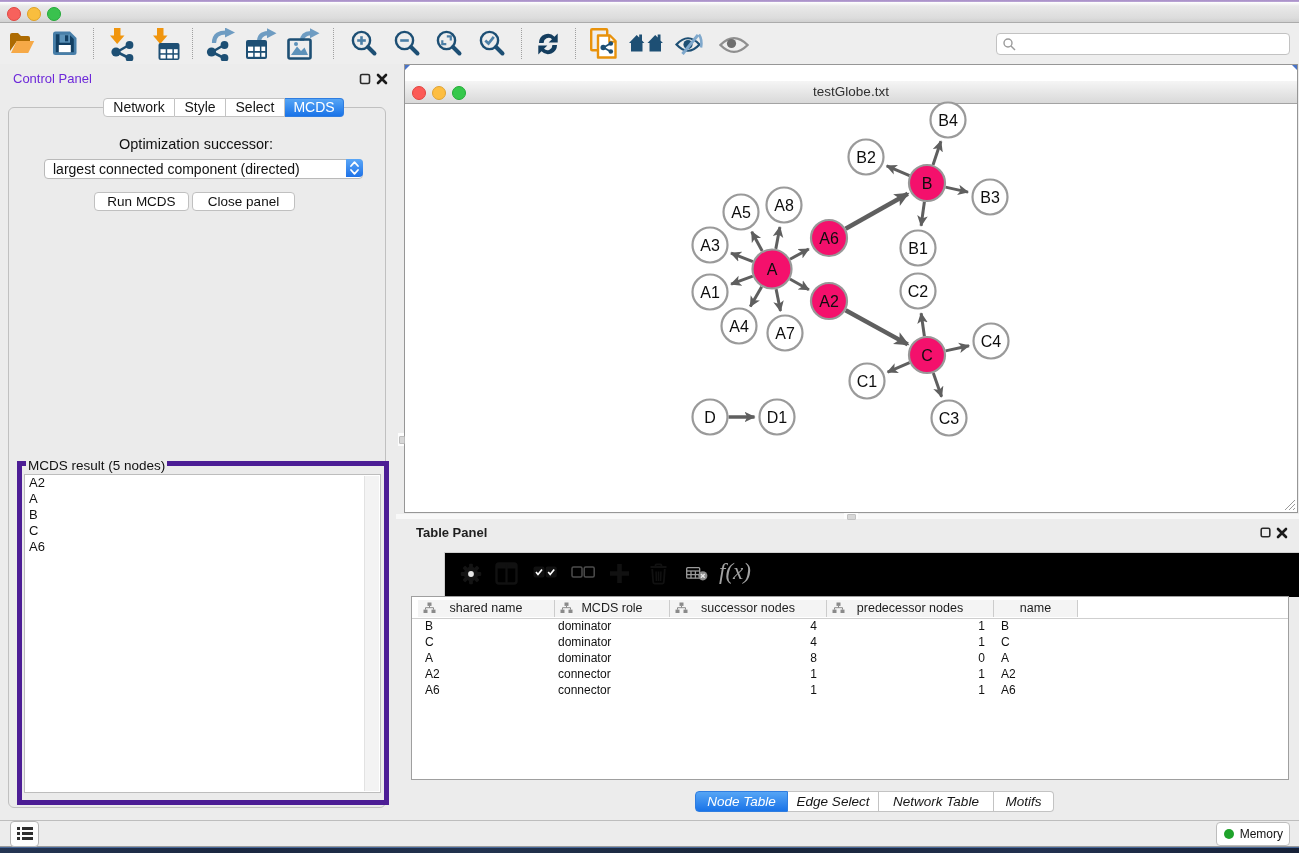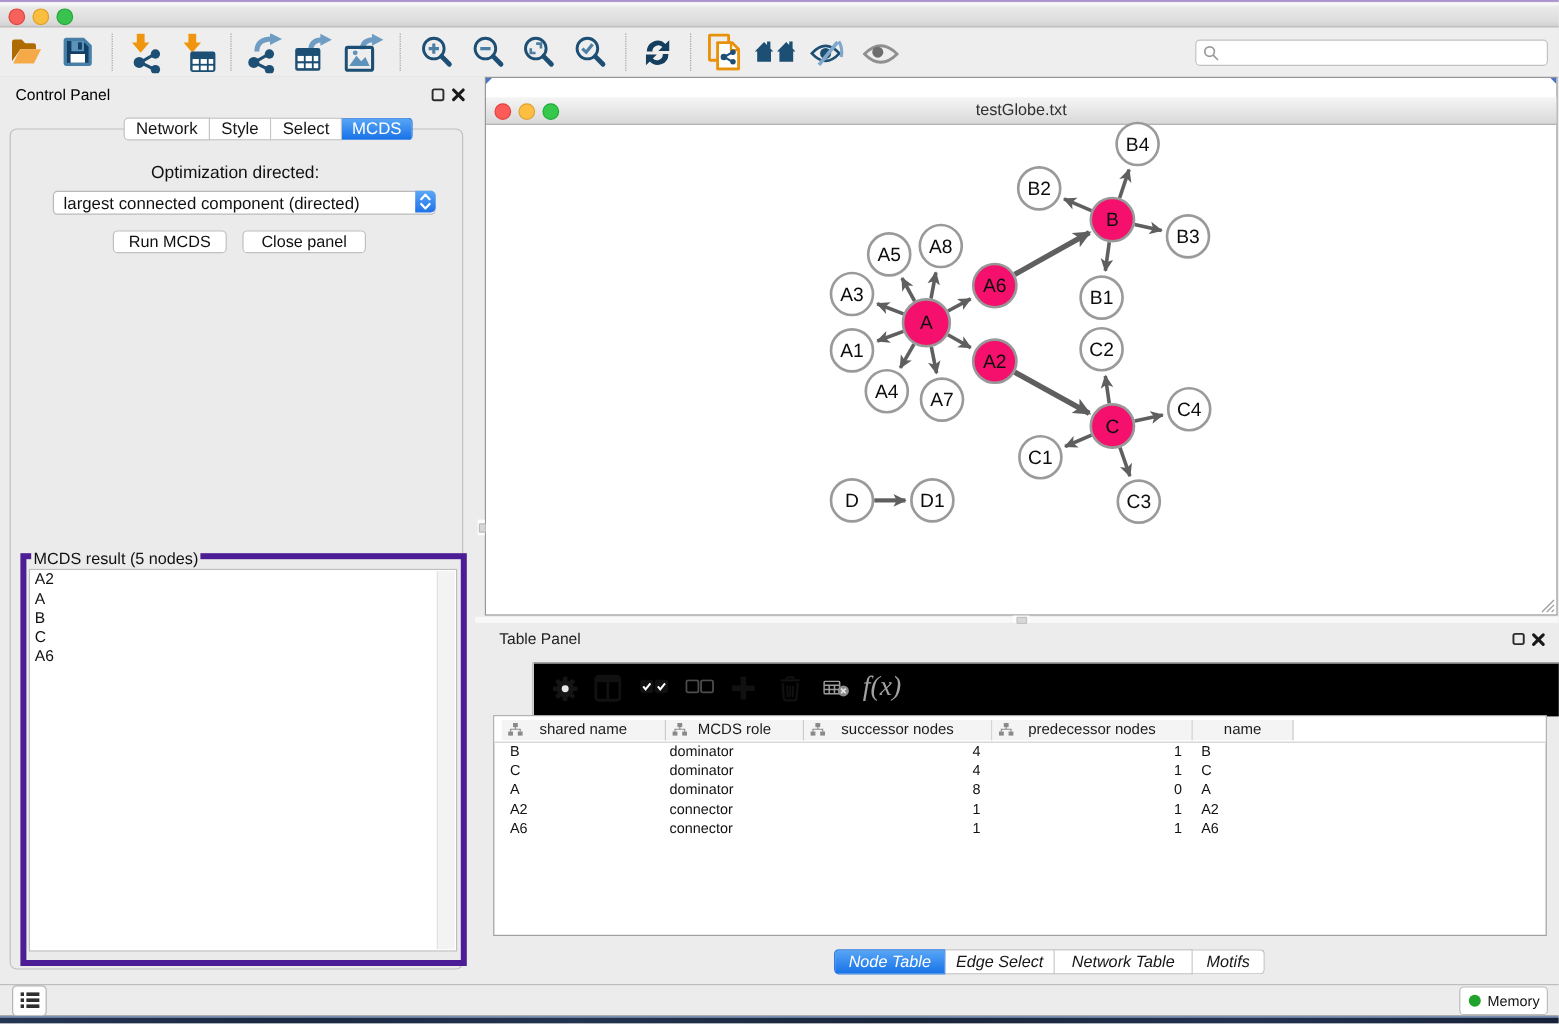--- a/index.html
+++ b/index.html
@@ -11,21 +11,21 @@
 #titlebar .tl.y{left:27px;background:#f9be3e;border:0.5px solid #dfa023;}
 #titlebar .tl.g{left:47px;background:#3ac24e;border:0.5px solid #24a939;}
 #title-text{position:absolute;top:2px;left:0;width:1299px;text-align:center;font-size:13.5px;color:#3c3c3c;line-height:18px;}
 #toolbar{left:0;top:23px;width:1299px;height:41px;background:#eeeeee;border-bottom:1px solid #c2c2c2;}
 .sep{position:absolute;top:5px;height:31px;width:0;border-left:1px dotted #9f9f9f;}
 #searchbox{position:absolute;left:996px;top:10px;width:292px;height:20px;background:#fff;border:1px solid #c2c2c2;border-radius:4px;}
 #content{left:0;top:64px;width:1299px;height:756px;background:#ececec;}
 #statusbar{left:0;top:820px;width:1299px;height:27px;background:#ececec;border-top:1px solid #bdbdbd;box-sizing:border-box;border-bottom:1px solid #9a9a9a;}
 #desktop-bottom{left:0;top:847px;width:1299px;height:6px;box-sizing:border-box;border-top:1px solid #47689a;background:linear-gradient(90deg,#243553 0%,#1a2740 18%,#22334f 37%,#182438 58%,#223150 80%,#162137 100%);}
 
-#cp-title{left:13px;top:71px;font-size:13px;color:#000000;}
+#cp-title{left:13px;top:71px;font-size:13px;color:#6d28d9;}
 .wicon{position:absolute;top:73px;}
 #cp-box{left:8px;top:107px;width:376px;height:699px;border:1px solid #c0c0c0;border-radius:6px;background:#ebebeb;}
 .tabrow{position:absolute;display:flex;padding-left:24px;}
 .tab{height:17px;line-height:17px;font-size:14px;text-align:center;background:#ffffff;color:#161616;border:1px solid #c3c3c3;border-left:none;padding:0;}
 .tab.first{border-left:1px solid #c3c3c3;border-radius:4px 0 0 4px;}
 .tab.last{border-radius:0 4px 4px 0;}
 .tab.sel{background:linear-gradient(#56a5f5,#1973e8);color:#fff;border-color:#2f7de0;}
 #opt-label{left:8px;top:136px;width:376px;text-align:center;font-size:14.5px;color:#111;}
 #combo{left:44px;top:159px;width:309px;height:18px;background:#fff;border:1px solid #b9b9b9;border-radius:4px;font-size:14px;color:#111;line-height:18px;padding-left:8px;}
 #combo-btn{position:absolute;right:-1px;top:-1px;width:17px;height:18px;border-radius:0 4px 4px 0;background:linear-gradient(#5ba7f7,#1e72e8);}
@@ -39,21 +39,21 @@
 #win{left:404px;top:64px;width:894px;height:449px;border:1px solid #969696;background:#fff;box-sizing:border-box;}
 #win-titlebar{position:absolute;left:0;top:0;width:892px;height:22px;background:linear-gradient(#f5f5f5,#d9d9d9);border-bottom:1px solid #a3a3a3;margin-top:16px;}
 #win-titlebar .tl{top:5px;}
 #win-titlebar .tl.r{left:7px;background:#fc5b57;border:0.5px solid #e2443f;}
 #win-titlebar .tl.y{left:27px;background:#fdbe41;border:0.5px solid #e0a333;}
 #win-titlebar .tl.g{left:47px;background:#35c84b;border:0.5px solid #22ab37;}
 #win-title-text{position:absolute;top:0;left:0;width:100%;text-align:center;font-size:13.5px;color:#303030;line-height:21px;}
 .corner-blue{position:absolute;}
 #grip{position:absolute;right:1px;bottom:1px;width:14px;height:14px;}
 
-#tp-title{left:416px;top:525px;font-size:13px;color:#1e1e1e;}
+#tp-title{left:416px;top:525px;font-size:13px;color:#1e1e1e;font-weight:bold;}
 #tp-toolbar{left:411px;top:552px;width:878px;height:44px;background:#000000;border:1px solid #cfcfcf;border-bottom:none;margin-left:33px;}
 #tp-table{left:411px;top:596px;width:878px;height:184px;background:#fff;border:1px solid #9f9f9f;box-sizing:border-box;}
 .th{position:absolute;top:3px;height:17px;background:#f4f4f4;border-right:1px solid #cccccc;font-size:12.5px;color:#1c1c1c;text-align:center;line-height:17px;}
 #thead{position:absolute;left:0;top:0;width:876px;height:21px;background:#fff;border-bottom:1px solid #cfcfcf;}
 .tr{position:absolute;left:0;width:876px;height:16px;font-size:12px;color:#111;}
 .td{position:absolute;top:0;height:16px;line-height:16px;}
 
 #tabs2{left:671px;top:791px;}
 #tabs2 .tab{font-size:13.5px;font-style:italic;}
 
@@ -212,31 +212,31 @@
 <svg class="abs wicon" style="left:376px" width="12" height="12" viewBox="0 0 12 12">
   <path d="M2 2 L10 10 M10 2 L2 10" stroke="#1a1a1a" stroke-width="2.6" stroke-linecap="round"></path>
 </svg>
 <div class="abs" id="cp-box"></div>
 <div class="abs tabrow" style="left:79px;top:98px">
   <div class="tab first" style="width:70px">Network</div>
   <div class="tab" style="width:50px">Style</div>
   <div class="tab" style="width:58px">Select</div>
   <div class="tab sel last" style="width:58px">MCDS</div>
 </div>
-<div class="abs" id="opt-label">Optimization directed:</div>
+<div class="abs" id="opt-label">Optimization successor:</div>
 <div class="abs" id="combo">largest connected component (directed)
   <div id="combo-btn">
     <svg width="17" height="18" viewBox="0 0 17 18">
       <path d="M5 7 L8.5 3.2 L12 7" fill="none" stroke="#fff" stroke-width="1.8" stroke-linejoin="round" stroke-linecap="round"></path>
       <path d="M5 11 L8.5 14.8 L12 11" fill="none" stroke="#fff" stroke-width="1.8" stroke-linejoin="round" stroke-linecap="round"></path>
     </svg>
   </div>
 </div>
 <div class="abs btn" style="left:94px;top:192px;width:93px">Run MCDS</div>
-<div class="abs btn" style="left:202px;top:192px;width:101px">Close panel</div>
+<div class="abs btn" style="left:192px;top:192px;width:101px">Close panel</div>
 <div class="abs" id="mcds-fieldset">
   <div id="mcds-legend">MCDS result (5 nodes)</div>
   <div id="mcds-list">
     <div class="li">A2</div>
       <div class="li">A</div>
       <div class="li">B</div>
       <div class="li">C</div>
       <div class="li">A6</div>
     <div id="mcds-scroll"></div>
   </div>

